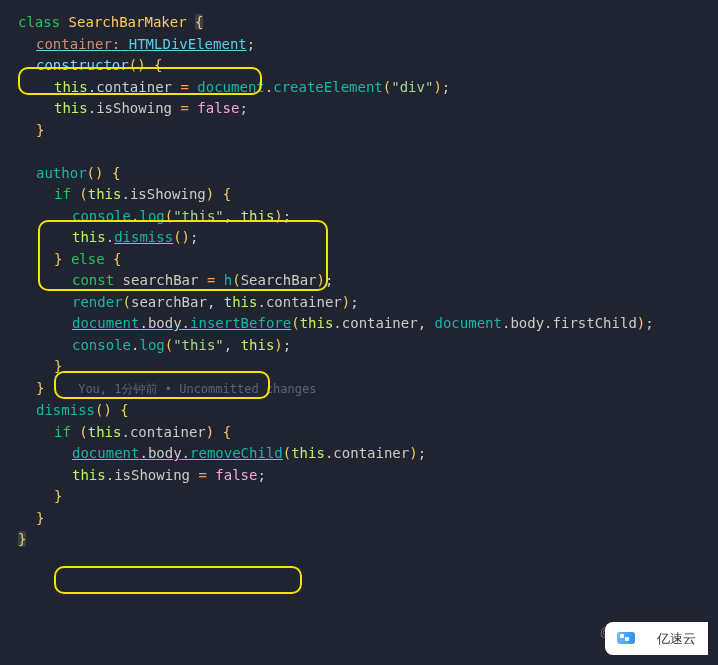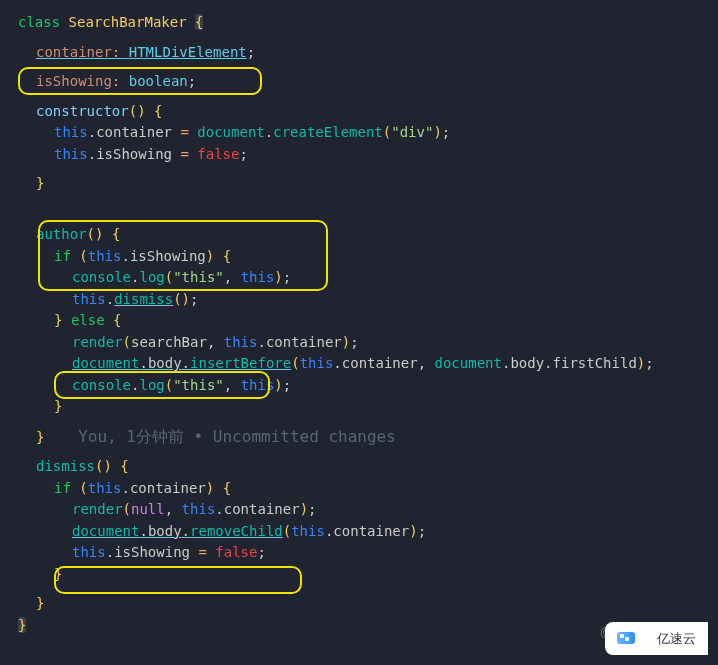--- a/index.html
+++ b/index.html
@@ -18,56 +18,56 @@
       padding: 12px 0 0 18px;
       position: relative;
     }
     .annotation {
       color: #7b818f;
       font-size: 12px;
       padding-left: 2px;
       padding-bottom: 4px;
     }
     .line { white-space: pre; position: relative; }
-    .i1 { padding-left: 18px; margin-top: 8px; }
+    .i1 { padding-left: 18px; }
     .i2 { padding-left: 36px; }
     .i3 { padding-left: 54px; }
     
     
     .line::before { content: ""; }
     
     .kw { color: #22c55e; }
     .cls { color: #f6cc62; }
     .prop { color: #cf8e72; }
     .type { color: #5ccee6; }
     .fn { color: #7dd3fc; }
     .call { color: #14b8a6; }
-    .this { color: #3b82f6; }
+    .this { color: #bef264; }
     .str { color: #a7d68b; }
-    .bool { color: #ef4444; }
+    .bool { color: #f9a8d4; }
     .null { color: #c583e5; }
     .punc { color: #cbccc6; }
     .op { color: #f99e57; }
     .paren { color: #f3cc61; }
     .dot { color: #cbccc6; }
     .var { color: #14b8a6; }
     .id { color: #cbccc6; }
     .underline { text-decoration: underline; text-decoration-color: #5ccee6; }
     .cursorbrace { background: #3a3f4b; border-radius: 2px; }
     
     .hl-box {
       position: absolute;
       border: 2px solid #f2e400;
       border-radius: 10px;
       pointer-events: none;
       z-index: 5;
     }
     .inline-annot {
       color: #5c6370;
-      font-size: 16px;
+      font-size: 12px;
     }
     .watermark {
       position: absolute;
       right: 70px;
       bottom: 22px;
       color: #6c7080;
       font-size: 12px;
       font-family: sans-serif;
       z-index: 3;
     }
@@ -100,21 +100,20 @@
   </style>
 </head>
 <body>
 
 <div class="editor">
 
   <div class="line"><span class="kw">class</span> <span class="cls">SearchBarMaker</span> <span class="paren cursorbrace">{</span></div>
 
   <div class="line i1"><span class="prop underline">container</span><span class="op underline">:</span><span class="underline"> </span><span class="type underline">HTMLDivElement</span><span class="punc">;</span></div>
 
-  <div class="line i1"><span class="prop">isShowing</span><span class="op">:</span> <span class="type">boolean</span><span class="punc">;</span></div>
 
   <div class="line i1"><span class="fn">constructor</span><span class="paren">()</span> <span class="paren">{</span></div>
 
   <div class="line i2"><span class="this">this</span><span class="dot">.</span><span class="id">container</span> <span class="op">=</span> <span class="var">document</span><span class="dot">.</span><span class="call">createElement</span><span class="paren">(</span><span class="str">"div"</span><span class="paren">)</span><span class="punc">;</span></div>
 
   <div class="line i2"><span class="this">this</span><span class="dot">.</span><span class="id">isShowing</span> <span class="op">=</span> <span class="bool">false</span><span class="punc">;</span></div>
 
   <div class="line i1"><span class="paren">}</span></div>
 
   <div class="line">&nbsp;</div>
@@ -122,37 +121,37 @@
   <div class="line i1"><span class="call">author</span><span class="paren">()</span> <span class="paren">{</span></div>
 
   <div class="line i2"><span class="kw">if</span> <span class="paren">(</span><span class="this">this</span><span class="dot">.</span><span class="id">isShowing</span><span class="paren">)</span> <span class="paren">{</span></div>
 
   <div class="line i3"><span class="var">console</span><span class="dot">.</span><span class="call">log</span><span class="paren">(</span><span class="str">"this"</span><span class="punc">,</span> <span class="this">this</span><span class="paren">)</span><span class="punc">;</span></div>
 
   <div class="line i3"><span class="this">this</span><span class="dot">.</span><span class="call underline">dismiss</span><span class="paren">()</span><span class="punc">;</span></div>
 
   <div class="line i2"><span class="paren">}</span> <span class="kw">else</span> <span class="paren">{</span></div>
 
+  <div class="line i3"><span class="kw">const</span> <span class="id">searchBar</span> <span class="op">=</span> <span class="call">h</span><span class="paren">(</span><span class="id">SearchBar</span><span class="paren">)</span><span class="punc">;</span></div>
 
   <div class="line i3"><span class="call">render</span><span class="paren">(</span><span class="id">searchBar</span><span class="punc">,</span> <span class="this">this</span><span class="dot">.</span><span class="id">container</span><span class="paren">)</span><span class="punc">;</span></div>
 
   <div class="line i3"><span class="var underline">document</span><span class="dot underline">.</span><span class="id underline">body</span><span class="dot underline">.</span><span class="call underline">insertBefore</span><span class="paren">(</span><span class="this">this</span><span class="dot">.</span><span class="id">container</span><span class="punc">,</span> <span class="var">document</span><span class="dot">.</span><span class="id">body</span><span class="dot">.</span><span class="id">firstChild</span><span class="paren">)</span><span class="punc">;</span></div>
 
 
   <div class="line i3"><span class="var">console</span><span class="dot">.</span><span class="call">log</span><span class="paren">(</span><span class="str">"this"</span><span class="punc">,</span> <span class="this">this</span><span class="paren">)</span><span class="punc">;</span></div>
 
   <div class="line i2"><span class="paren">}</span></div>
 
   <div class="line i1"><span class="paren">}</span>    <span class="inline-annot">You, 1分钟前 • Uncommitted changes</span></div>
 
   <div class="line i1"><span class="call">dismiss</span><span class="paren">()</span> <span class="paren">{</span></div>
 
   <div class="line i2"><span class="kw">if</span> <span class="paren">(</span><span class="this">this</span><span class="dot">.</span><span class="id">container</span><span class="paren">)</span> <span class="paren">{</span></div>
 
-  <div class="line i3"><span class="call">render</span><span class="paren">(</span><span class="null">null</span><span class="punc">,</span> <span class="this">this</span><span class="dot">.</span><span class="id">container</span><span class="paren">)</span><span class="punc">;</span></div>
 
   <div class="line i3"><span class="var underline">document</span><span class="dot underline">.</span><span class="id underline">body</span><span class="dot underline">.</span><span class="call underline">removeChild</span><span class="paren">(</span><span class="this">this</span><span class="dot">.</span><span class="id">container</span><span class="paren">)</span><span class="punc">;</span></div>
 
   <div class="line i3"><span class="this">this</span><span class="dot">.</span><span class="id">isShowing</span> <span class="op">=</span> <span class="bool">false</span><span class="punc">;</span></div>
 
   <div class="line i2"><span class="paren">}</span></div>
 
   <div class="line i1"><span class="paren">}</span></div>
 
   <div class="line"><span class="paren cursorbrace">}</span></div>

